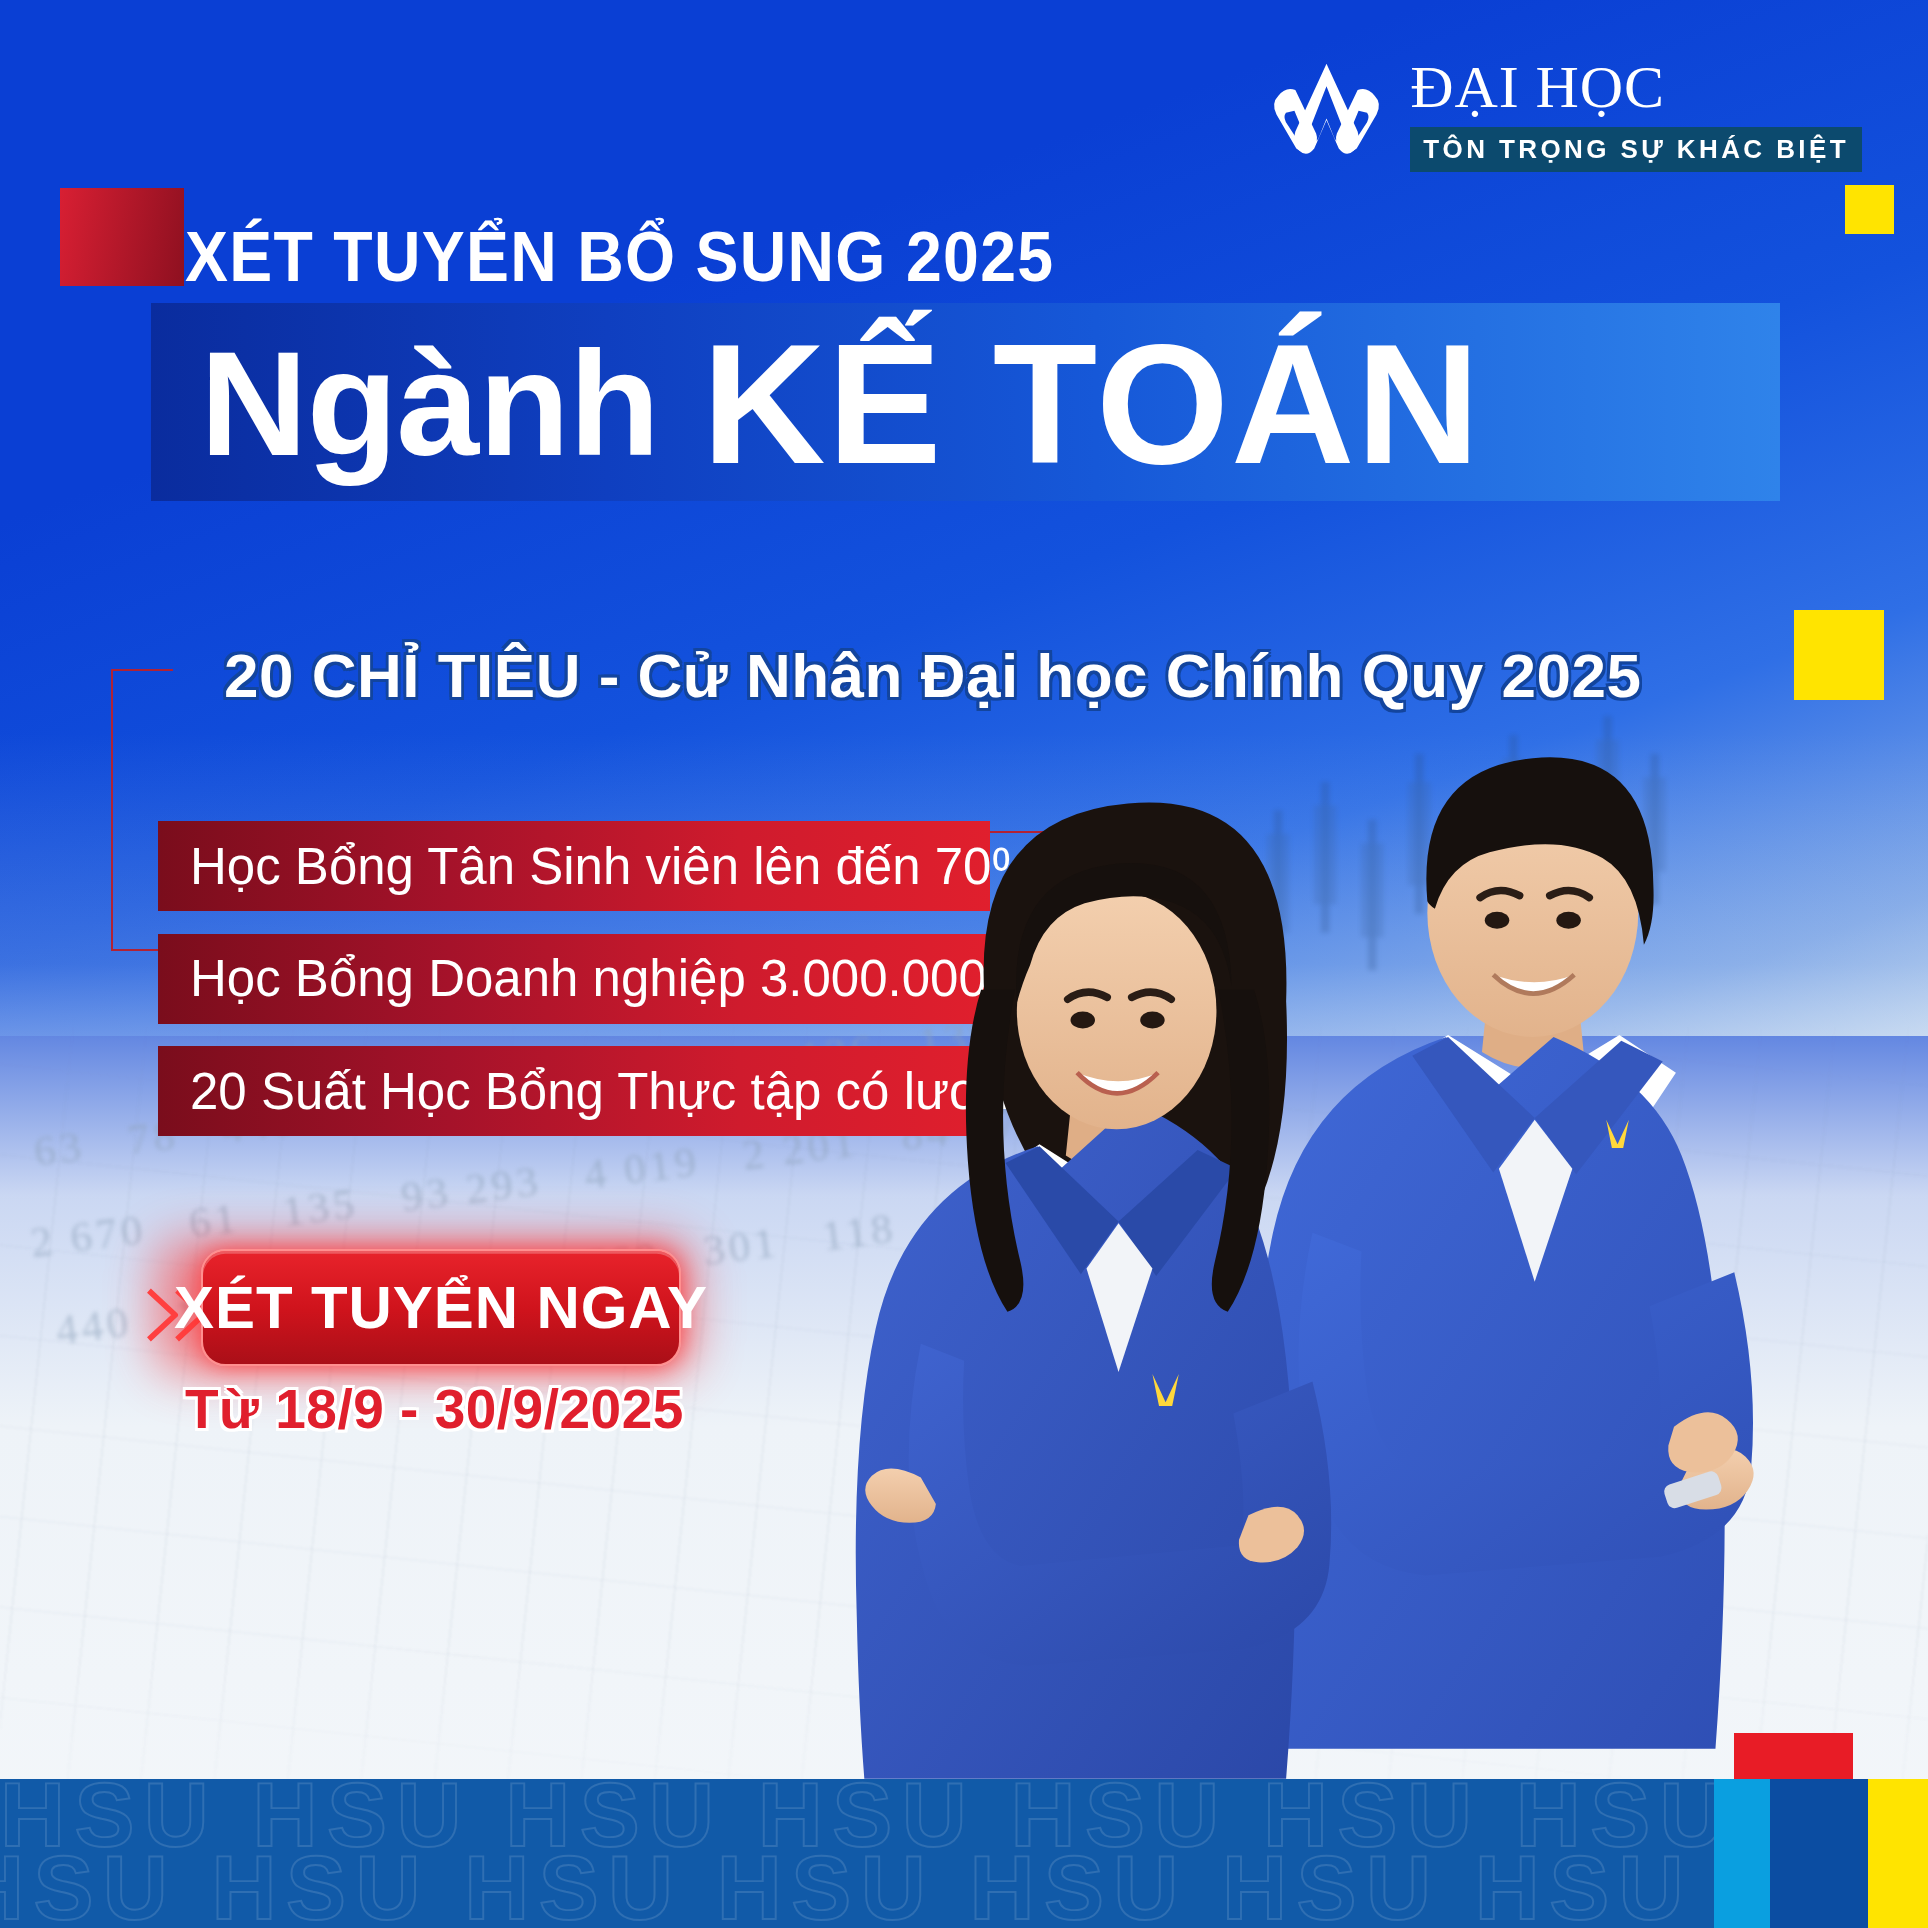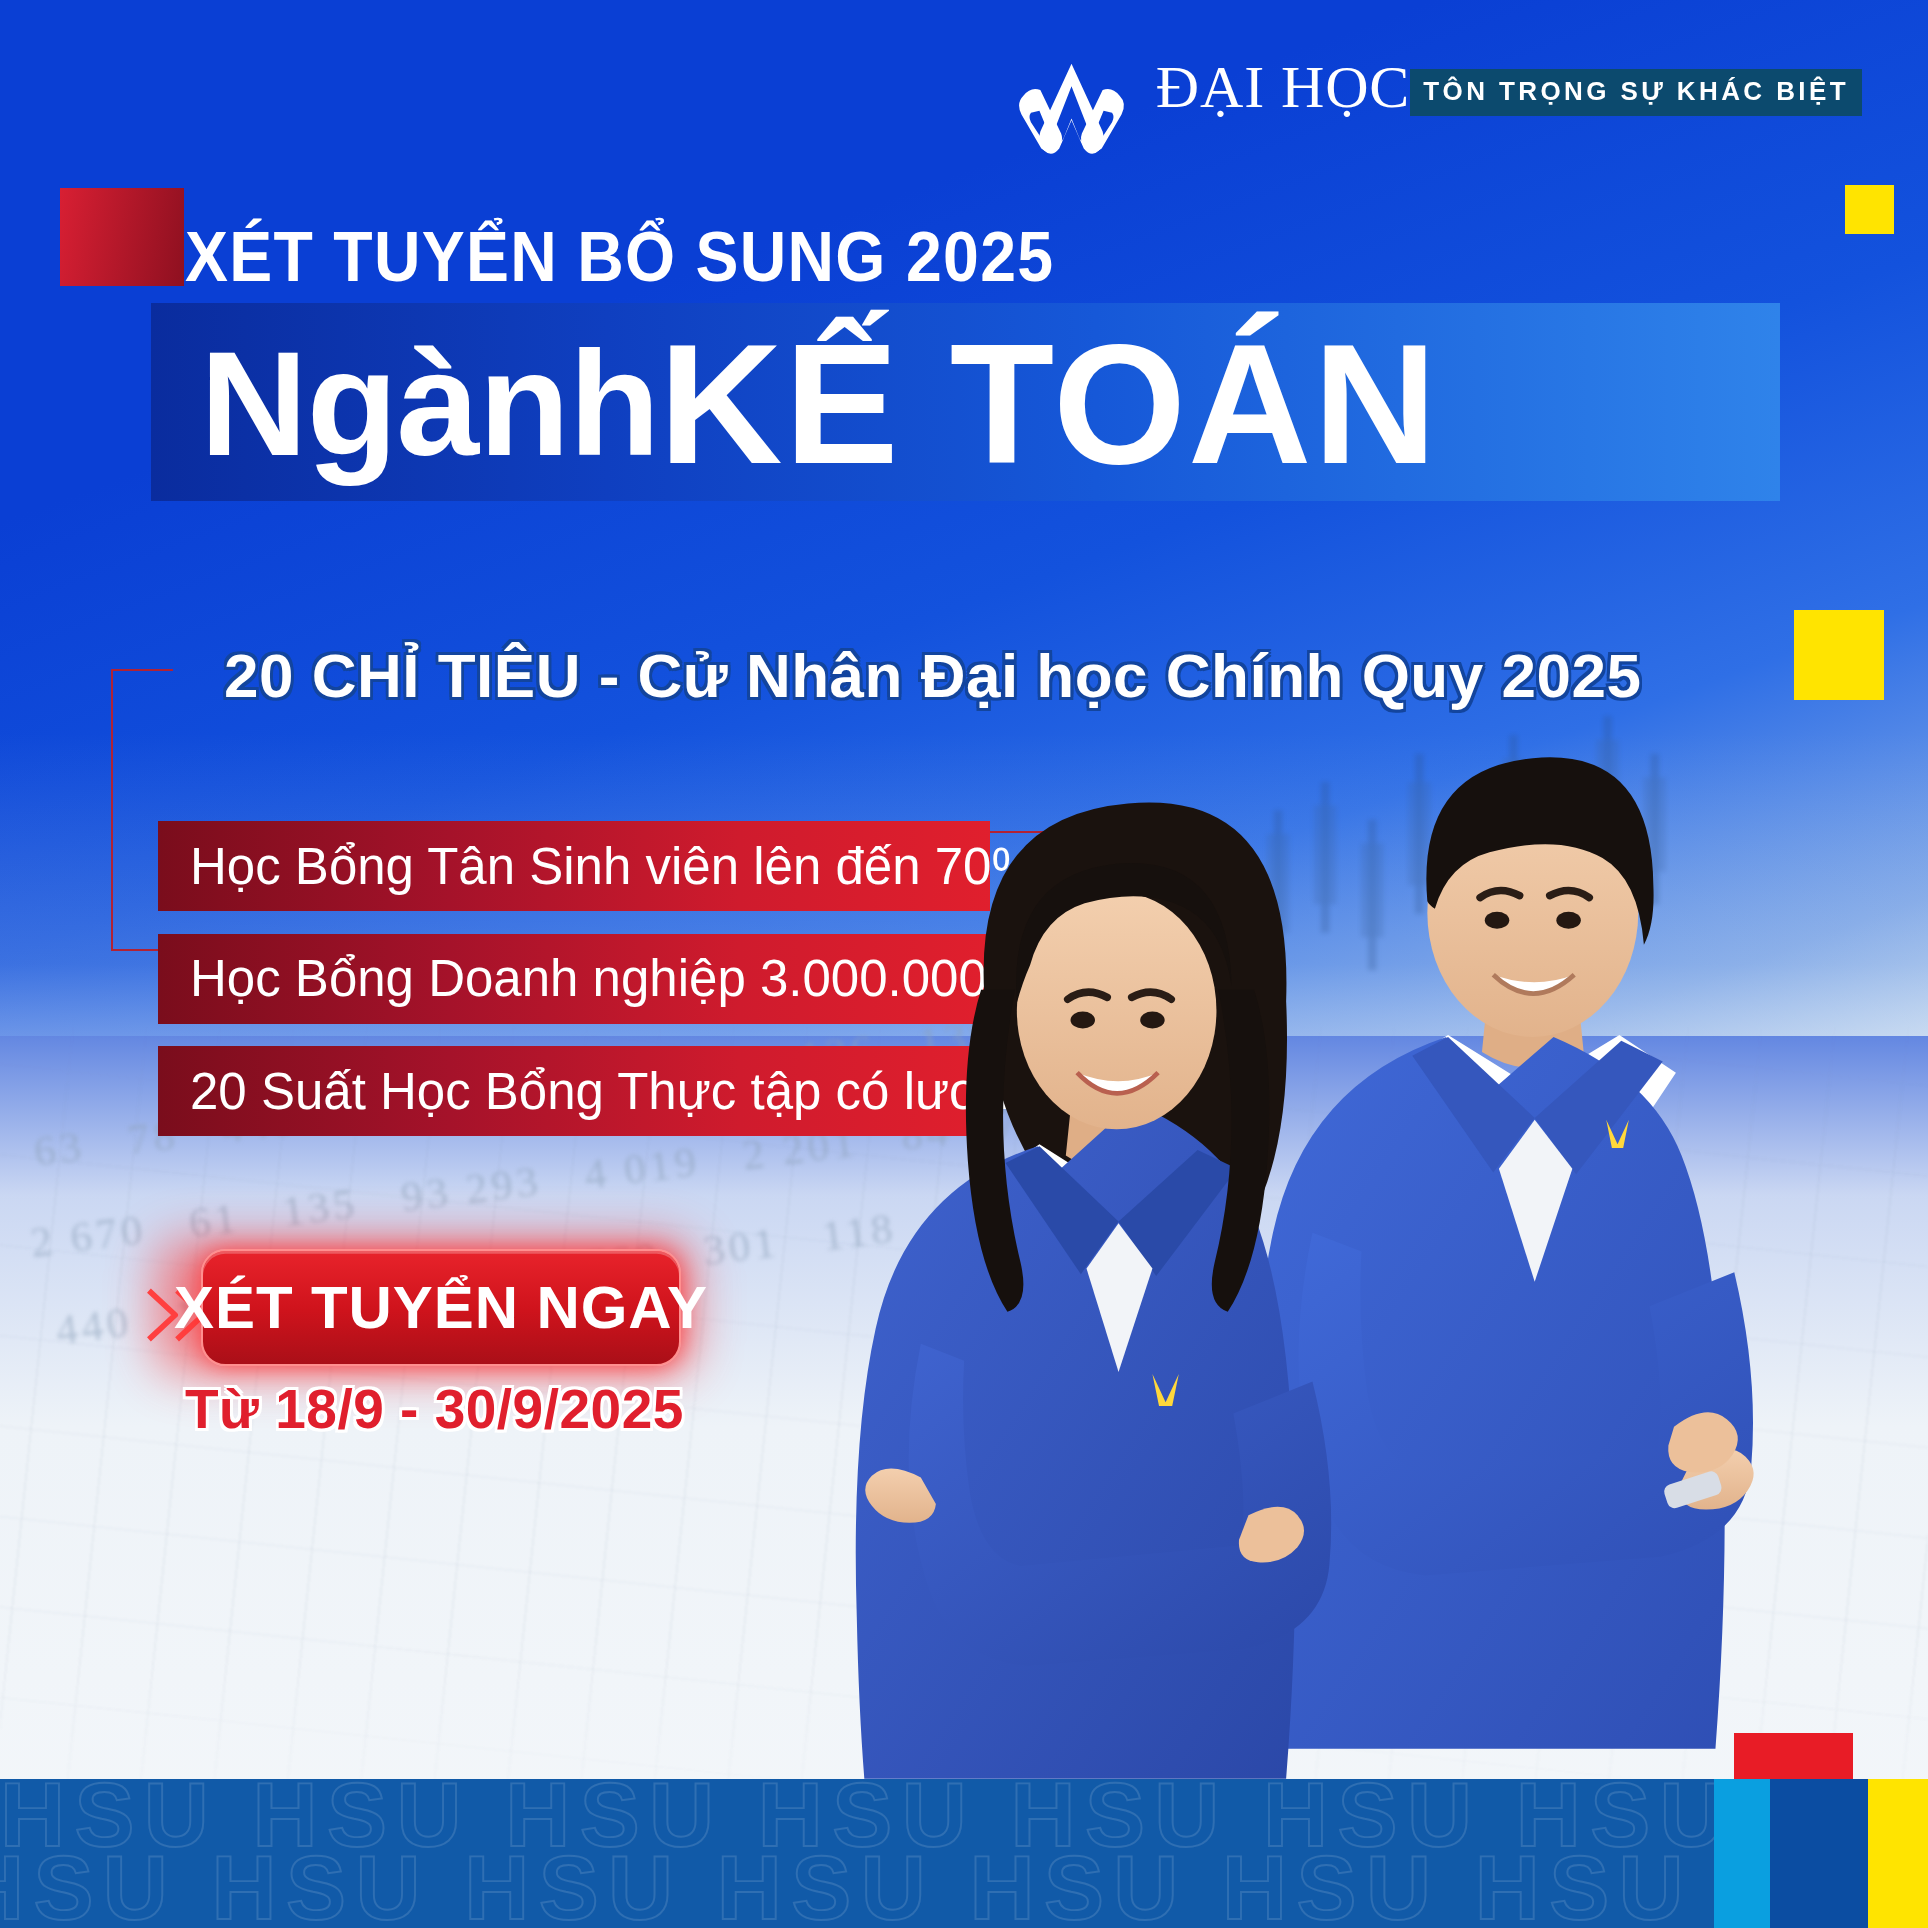--- a/index.html
+++ b/index.html
@@ -79,21 +79,21 @@
   }
   .footer-band .pat span { display:block; }
   .footer-band .pat .r2 { margin-left:-41px; }
 
   
   .logo-wrap {
     position:absolute; right:66px; top:58px;
     display:flex; align-items:flex-start; gap:24.5px;
   }
   .logo-mark { width:119px; height:117px; flex:none; }
-  .logo-text { display:flex; flex-direction:row; align-items:stretch; }
+  .logo-text { display:flex; flex-direction:column; align-items:stretch; }
   .logo-line {
     font-family:"Liberation Serif", serif;
     color:#fff; font-weight:400; font-size:60px; line-height:58px;
     letter-spacing:0.9px; white-space:nowrap;
   }
   .logo-tagline {
     margin-top:11.3px; background:#0c4a6e; color:#fff;
     font-size:26px; font-weight:700; letter-spacing:3.4px;
     text-align:center; padding:6.6px 13px 7.5px; white-space:nowrap;
   }
@@ -106,21 +106,21 @@
     transform:scaleX(.92); transform-origin:left center;
   }
 
   
   .title-band {
     position:absolute; left:151px; top:303px; width:1629px; height:198px;
     background:linear-gradient(90deg,#0a2c9e 0%,#0f3fc0 28%,#1658d8 58%,#2f83ea 100%);
   }
   .title-row {
     position:absolute; left:200px; top:290px; width:1601px; height:226px;
-    display:flex; align-items:center; 
+    display:flex; align-items:center; gap:43px;
     color:#fff; white-space:nowrap;
   }
   .title-soft {
     font-size:149px; font-weight:700; line-height:1;
     letter-spacing:-0.9px;
   }
   .title-strong {
     font-size:171px; font-weight:700; line-height:1;
     letter-spacing:1.9px;
   }

